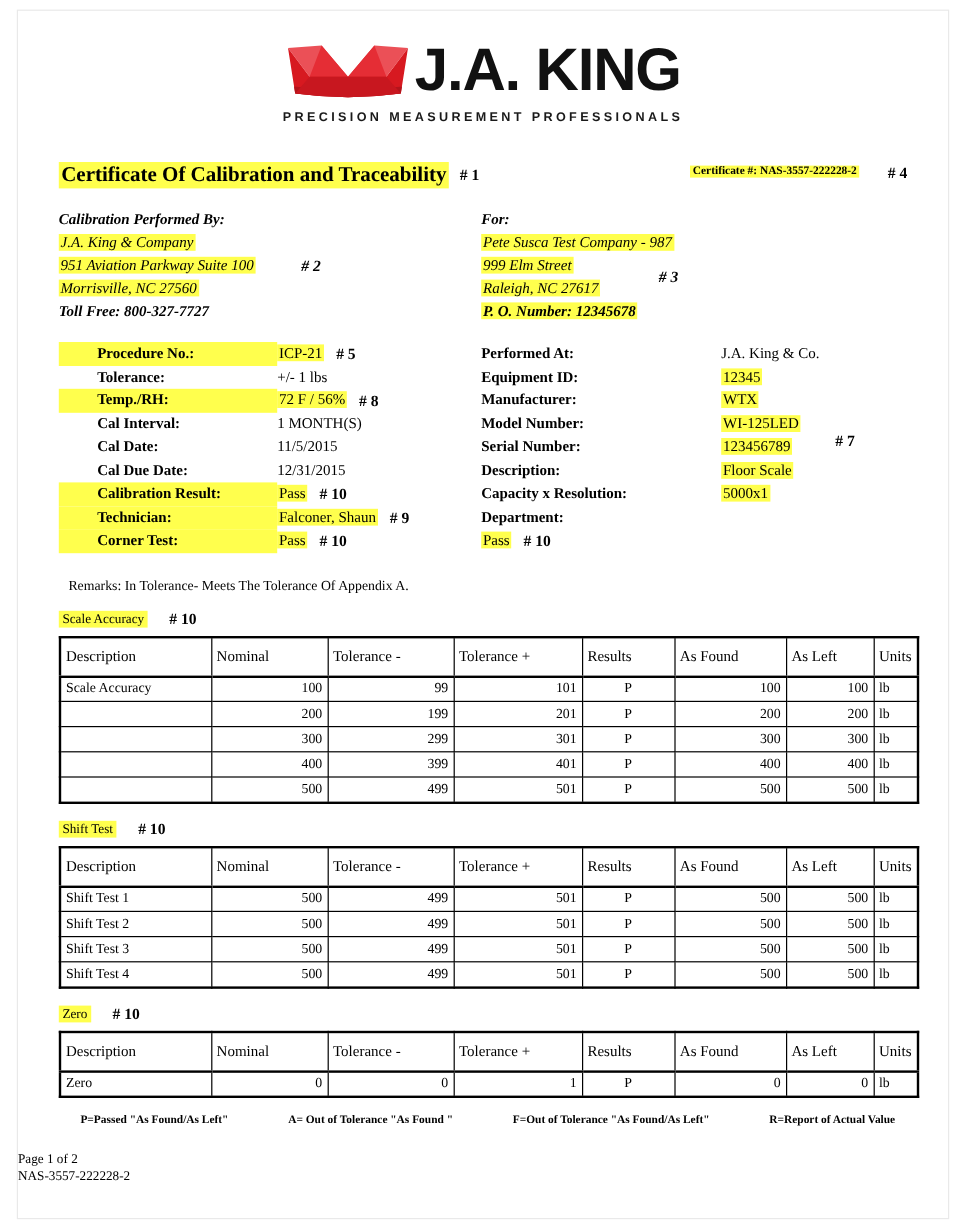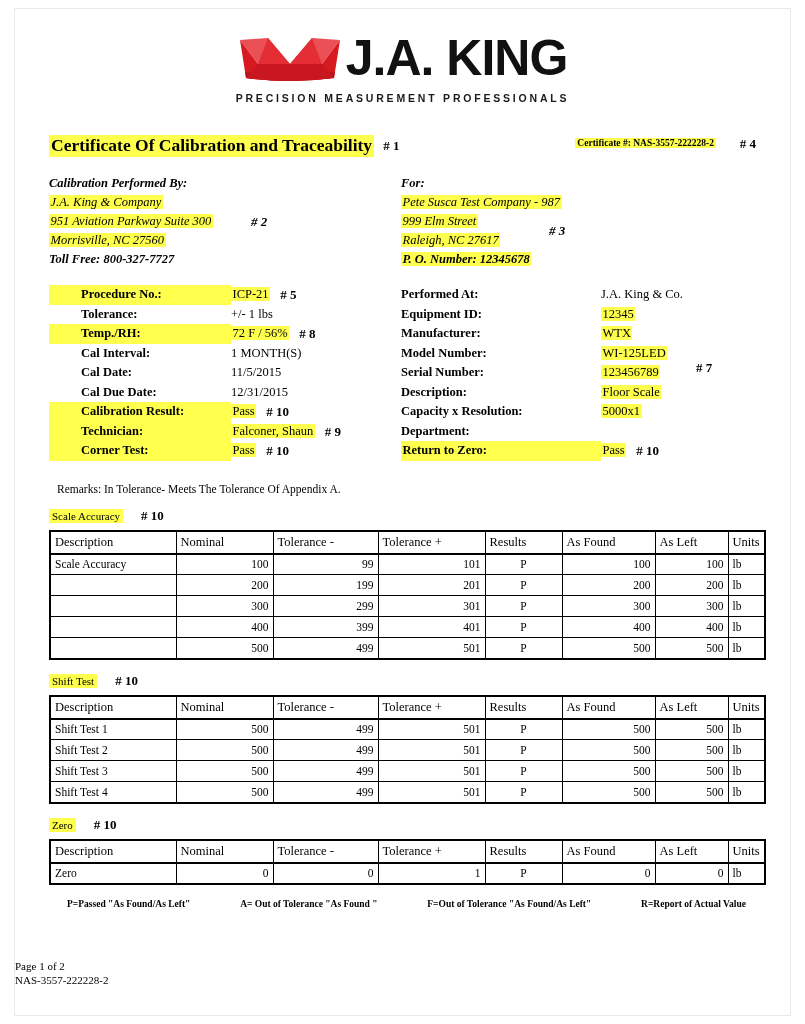--- a/index.html
+++ b/index.html
@@ -197,21 +197,21 @@
     height: 21px;
     padding: 0 4px;
     font-weight: normal;
     overflow: hidden;
     white-space: nowrap;
   }
   table.cal thead th {
     text-align: left;
     font-size: 12.5px;
     border-bottom: 2px solid #000;
-    height: 23px;
+    height: 33px;
   }
   table.cal td.num { text-align: right; }
   table.cal td.ctr { text-align: center; }
   table.cal td.txt { text-align: left; }
   .c-desc  { width: 126px; }
   .c-nom   { width: 97px; }
   .c-tolm  { width: 105px; }
   .c-tolp  { width: 107px; }
   .c-res   { width: 77px; }
   .c-found { width: 93px; }
@@ -265,21 +265,21 @@
     <span class="doc-title">Certificate Of Calibration and Traceability</span>
     <span class="ann title-ann"># 1</span>
     <span class="cert-no">Certificate #: NAS-3557-222228-2</span>
     <span class="ann cert-ann"># 4</span>
   </div>
 
   <div class="addr-wrap">
     <div class="col-l">
       <div class="lbl-bold">Calibration Performed By:</div>
       <div class="line"><span class="hl">J.A. King &amp; Company</span></div>
-      <div class="line"><span class="hl">951 Aviation Parkway Suite 300</span></div>
+      <div class="line"><span class="hl">951 Aviation Parkway Suite 100</span></div>
       <div class="line"><span class="hl">Morrisville, NC 27560</span></div>
       <div class="lbl-bold">Toll Free: 800-327-7727</div>
       <span class="ann addr-ann-2"># 2</span>
     </div>
     <div class="col-r">
       <div class="lbl-bold">For:</div>
       <div class="line"><span class="hl">Pete Susca Test Company - 987</span></div>
       <div class="line"><span class="hl">999 Elm Street</span></div>
       <div class="line"><span class="hl">Raleigh, NC 27617</span></div>
       <div class="lbl-bold"><span class="hl">P. O. Number: 12345678</span></div>
@@ -359,21 +359,20 @@
           </div>
           <div class="drow">
             <span class="dlabel">Capacity x Resolution:</span>
             <span><span class="dvalue hl">5000x1</span></span>
           </div>
           <div class="drow">
             <span class="dlabel">Department:</span>
             <span><span class="dvalue"></span></span>
           </div>
           <div class="drow">
-            <span class="dlabel hl">Return to Zero:</span>
             <span><span class="dvalue hl">Pass</span></span>
             <span class="ann dann"># 10</span>
           </div>
           <span class="ann ann-7"># 7</span>
         </div>
   </div>
 
   <div class="remarks">Remarks:  In Tolerance- Meets The Tolerance Of Appendix A.</div>
 
   <div id="sections">

